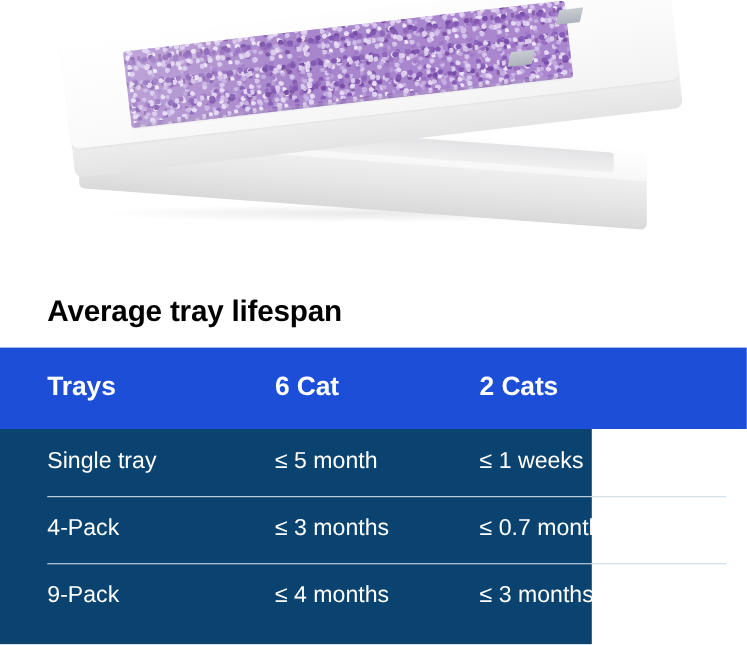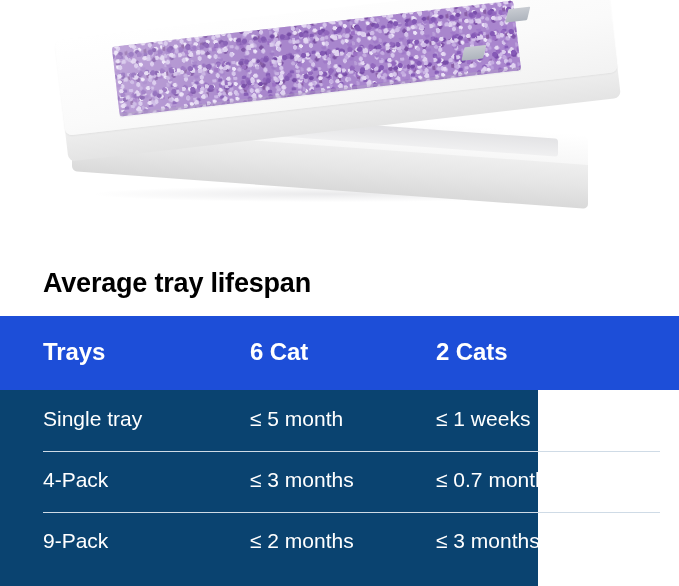--- a/index.html
+++ b/index.html
@@ -304,20 +304,20 @@
       <div class="row">
         <div class="divider"></div>
         <div class="cell c1">4-Pack</div>
         <div class="cell c2">≤ 3 months</div>
         <div class="cell c3">≤ 0.7 months</div>
       </div>
 
       <div class="row">
         <div class="divider"></div>
         <div class="cell c1">9-Pack</div>
-        <div class="cell c2">≤ 2 months</div>
+        <div class="cell c2">≤ 4 months</div>
         <div class="cell c3">≤ 3 months</div>
       </div>
 
     </div>
   </div>
 
 </div>
 
 </body></html>

